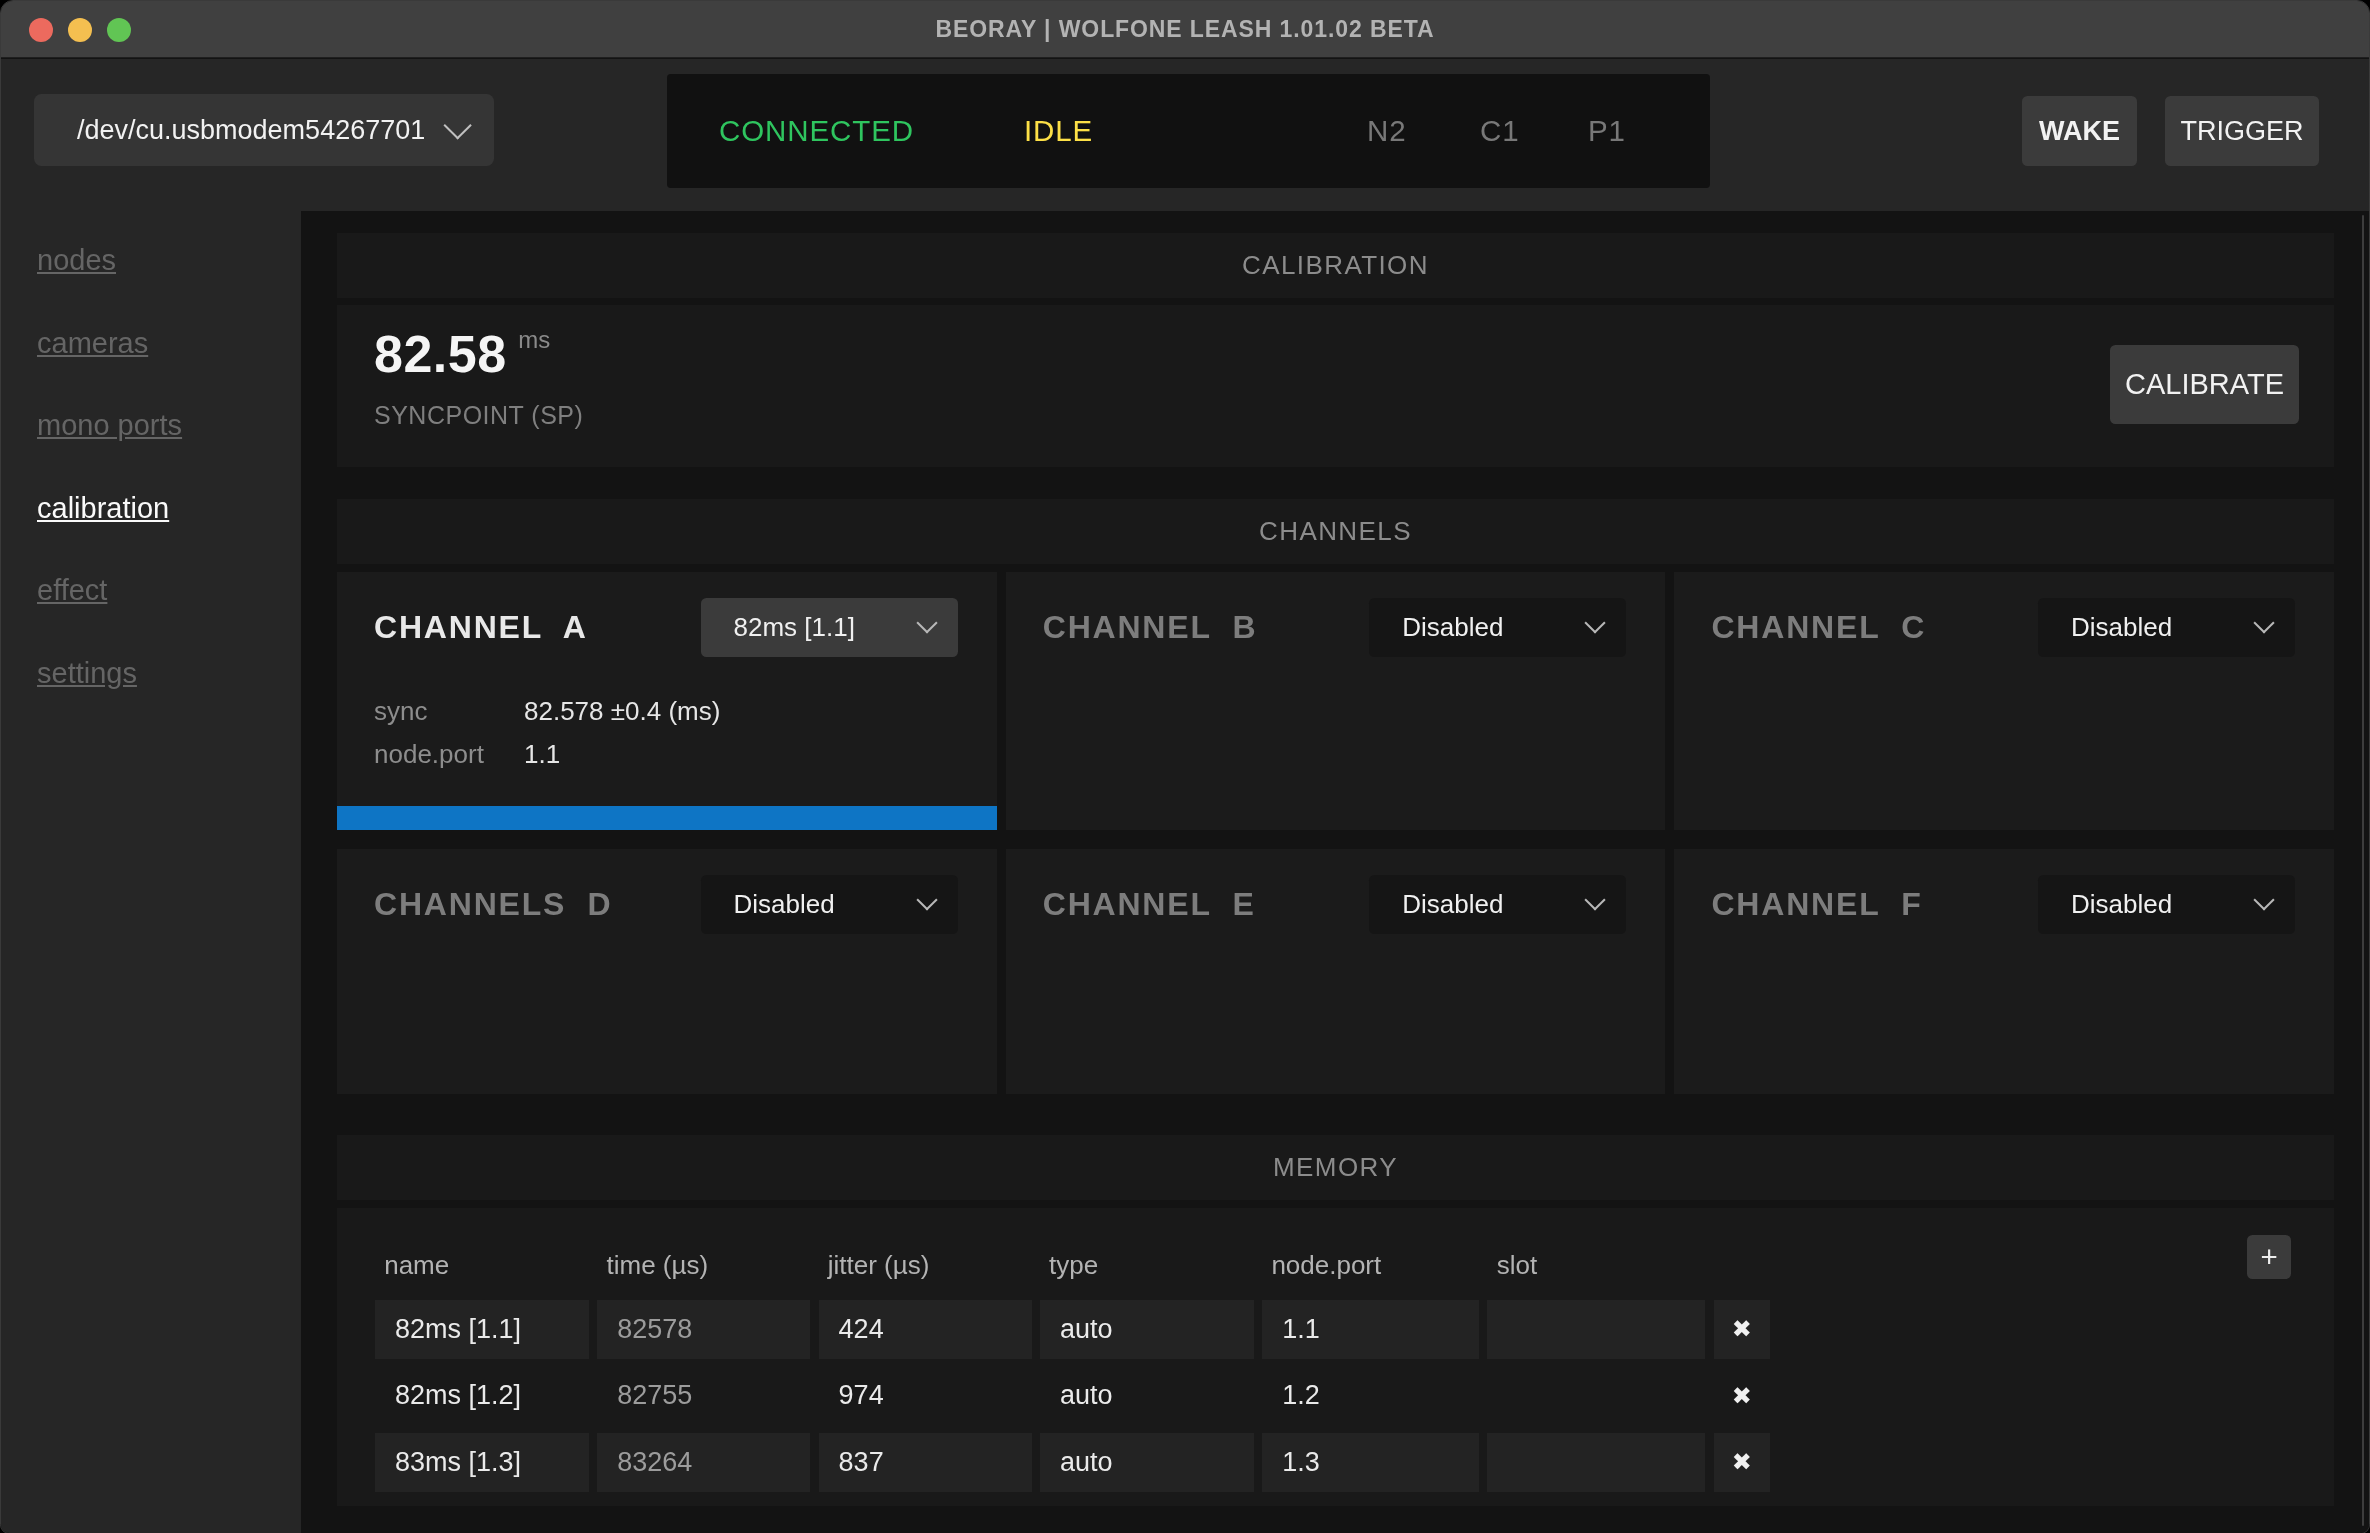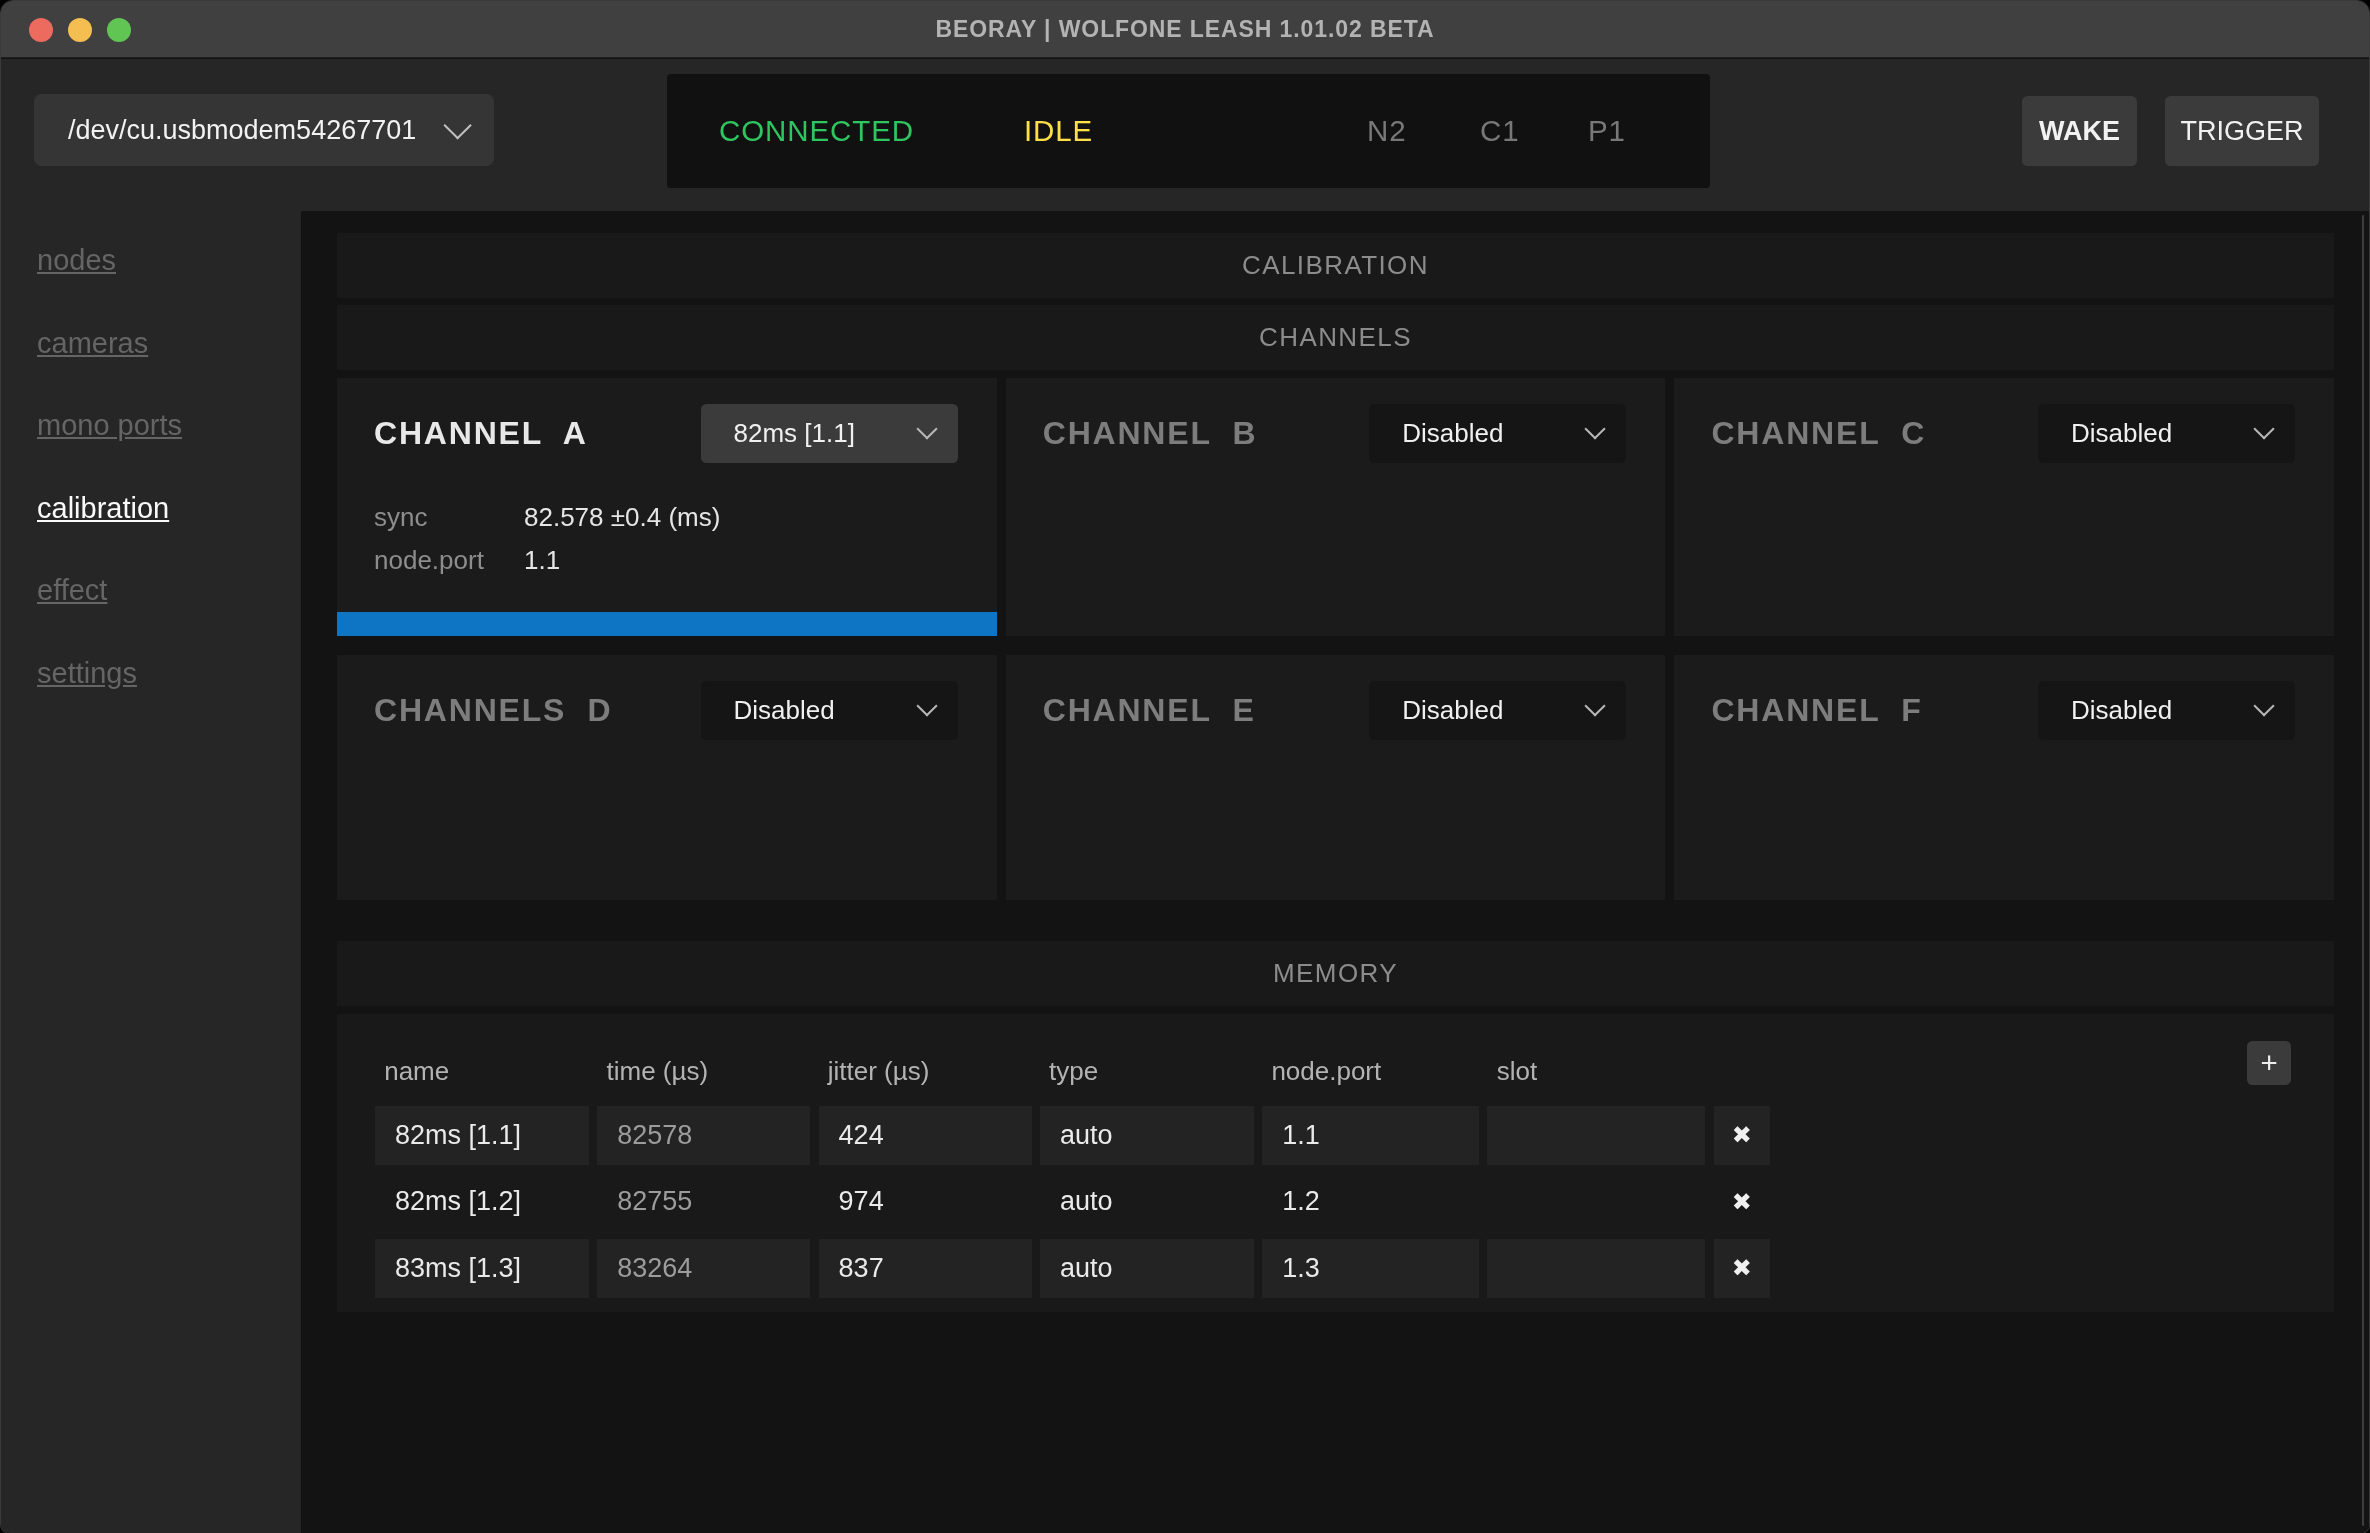--- a/index.html
+++ b/index.html
@@ -28,21 +28,21 @@
     color: #b3b3b3; font-size: 23px; font-weight: bold; letter-spacing: 0.9px;
   }
 
   
   .toolbar { position: absolute; top: 58px; left: 0; right: 0; height: 152px; background: #262626; }
   .port-select {
     position: absolute; left: 33px; top: 35px; width: 460px; height: 72px;
     background: #353535; border-radius: 7.4px; display: flex; align-items: center;
     cursor: default;
   }
-  .port-select .val { color: #f2f2f2; font-size: 27px; padding-left: 34px; }
+  .port-select .val { color: #f2f2f2; font-size: 27px; padding-left: 43px; }
   .chev {
     width: 20px; height: 20px; border-right: 2.8px solid #c0c0c0; border-bottom: 2.8px solid #c0c0c0;
     transform: rotate(45deg) translateY(-3.7px); display: inline-block;
   }
   .port-select .chev { position: absolute; right: 29.5px; top: 24px; }
 
   .statusbar {
     position: absolute; left: 666px; top: 14.8px; width: 1043px; height: 114px;
     background: #111111; border-radius: 3.7px;
   }
@@ -168,20 +168,28 @@
     <div class="side-item">cameras</div>
     <div class="side-item">mono ports</div>
     <div class="side-item active">calibration</div>
     <div class="side-item">effect</div>
     <div class="side-item">settings</div>
   </div>
 
   <div class="main">
 
     <div class="section-header">CALIBRATION</div>
+    <div class="cal-panel">
+      <div class="cal-value">
+        <span class="cal-num">82.58</span>
+        <span class="cal-unit">ms</span>
+      </div>
+      <div class="cal-label">SYNCPOINT (SP)</div>
+      <div class="cal-btn">CALIBRATE</div>
+    </div>
 
     <div class="section-header">CHANNELS</div>
     <div class="channels-grid">
 
       <div class="channel-card active">
         <div class="ch-head">
           <span class="ch-title">CHANNEL  A</span>
           <span class="ch-select">
             <span class="val">82ms [1.1]</span>
             <span class="chev"></span>

